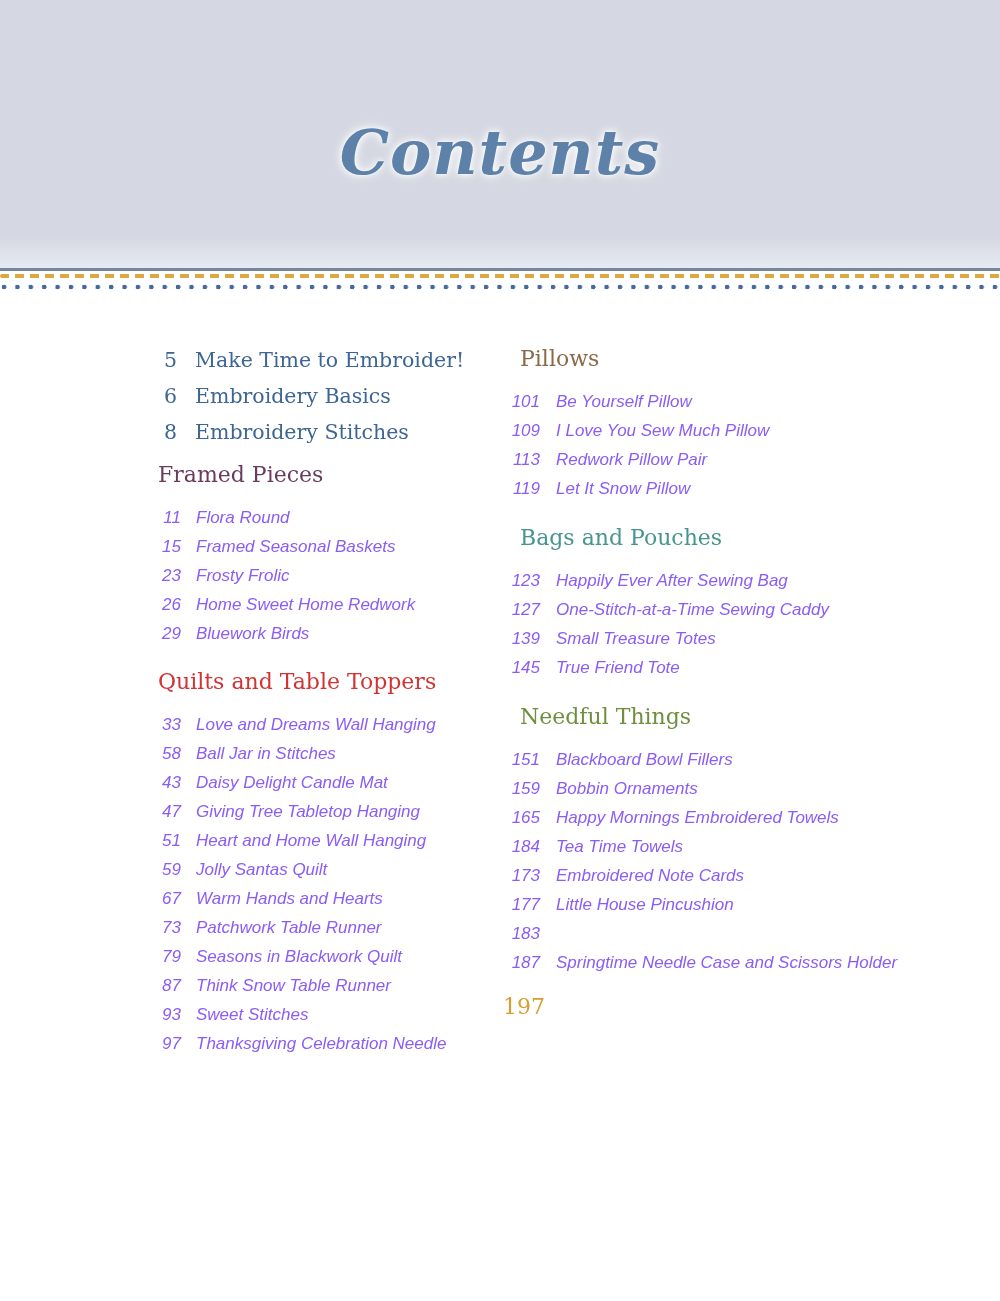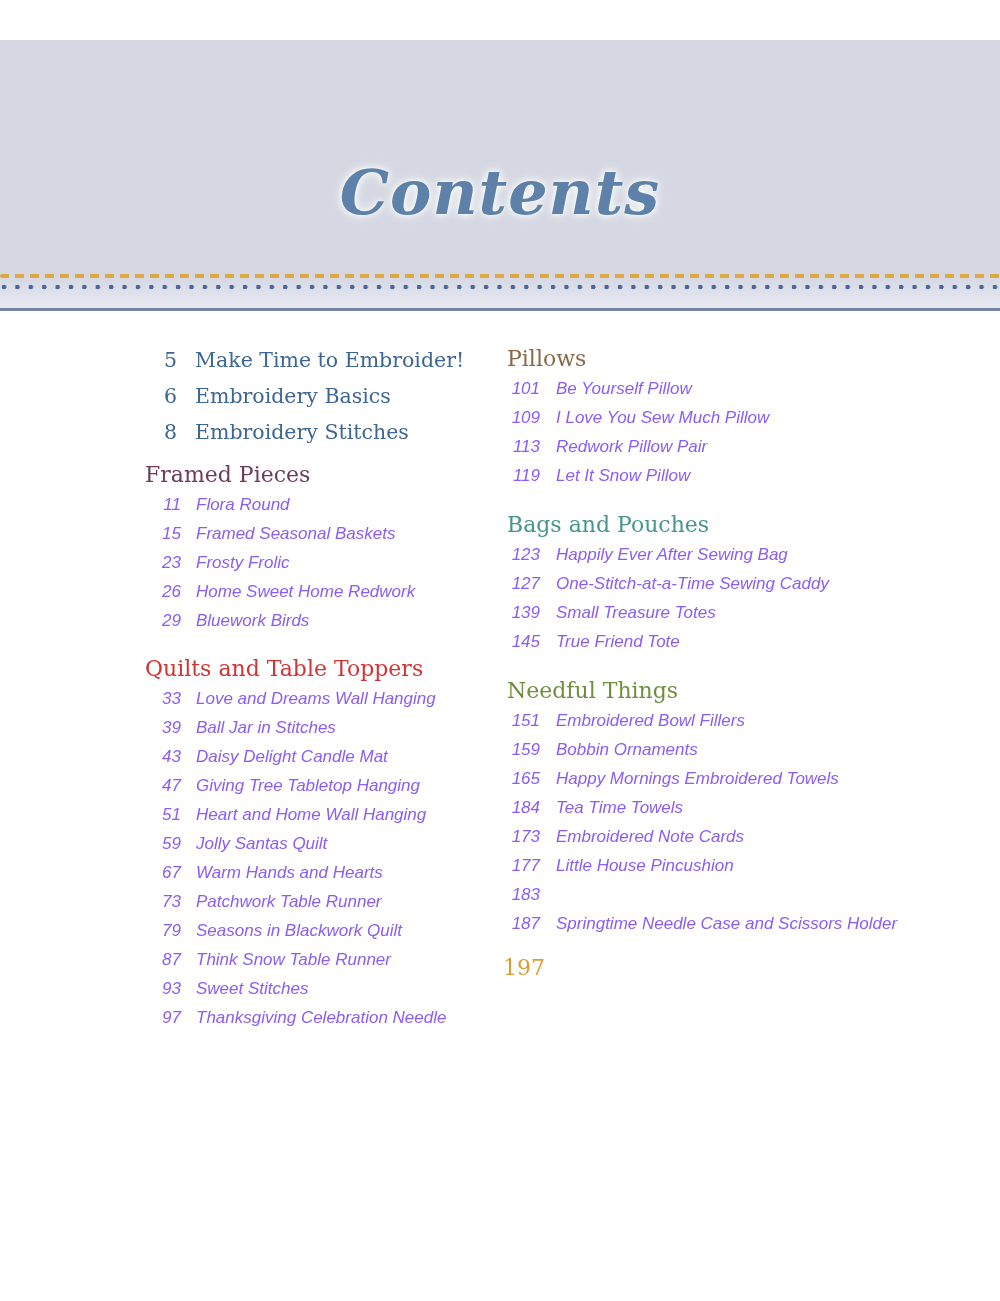--- a/index.html
+++ b/index.html
@@ -9,21 +9,20 @@
     font-family: "Liberation Sans", sans-serif;
     overflow: hidden;
   }
   .page { position: relative; width: 1000px; height: 1301px; }
 
   
   .header {
     position: absolute; top: 0; left: 0; width: 1000px; height: 268px;
     background: linear-gradient(to bottom, #d5d8e2 0%, #d5d8e2 88%, #e7eaf1 100%);
     border-bottom: 3px solid #76869e;
-    margin-top: 40px;
   }
   .title {
     margin: 0; padding-top: 116px;
     text-align: center;
     font-family: "DejaVu Serif", serif;
     font-style: italic; font-weight: bold;
     font-size: 62px; letter-spacing: 1px;
     color: #5d81a8;
     text-shadow: 0 0 2px #ffffff, 0 0 7px rgba(255,255,255,0.95), 0 0 12px rgba(255,255,255,0.8);
   }
@@ -51,21 +50,21 @@
   
   .intro-row {
     font-family: "DejaVu Serif", serif;
     font-size: 20.5px; line-height: 36px; color: #3d6694;
   }
   .intro-row .num { width: 32px; text-align: right; flex: none; }
   .intro-row .label { margin-left: 18px; }
 
   
   .heading {
-    margin: 0; font-weight: normal;
+    margin: 13px; font-weight: normal;
     font-family: "DejaVu Serif", serif;
     font-size: 22px; line-height: 30px;
   }
   .col-left .sec-0 .heading { margin-top: 10px; }
   .col-left .sec-1 .heading { margin-top: 19px; }
   .col-right .sec-0 .heading { margin-top: 0; }
   .col-right .sec-1 .heading { margin-top: 20px; }
   .col-right .sec-2 .heading { margin-top: 20px; }
   .col-right .heading { padding-left: 4px; }
 
@@ -136,21 +135,21 @@
       </div>
     </section>
 
     <section class="sec-1">
       <h2 class="heading" style="color: rgb(207, 53, 52);">Quilts and Table Toppers</h2>
       <div class="row entry-row">
         <span class="num">33</span>
         <span class="label">Love and Dreams Wall Hanging</span>
       </div>
       <div class="row entry-row">
-        <span class="num">39</span>
+        <span class="num">58</span>
         <span class="label">Ball Jar in Stitches</span>
       </div>
       <div class="row entry-row">
         <span class="num">43</span>
         <span class="label">Daisy Delight Candle Mat</span>
       </div>
       <div class="row entry-row">
         <span class="num">47</span>
         <span class="label">Giving Tree Tabletop Hanging</span>
       </div>
@@ -228,21 +227,21 @@
       <div class="row entry-row">
         <span class="num">145</span>
         <span class="label">True Friend Tote</span>
       </div>
     </section>
 
     <section class="sec-2">
       <h2 class="heading" style="color: rgb(111, 143, 63);">Needful Things</h2>
       <div class="row entry-row">
         <span class="num">151</span>
-        <span class="label">Embroidered Bowl Fillers</span>
+        <span class="label">Blackboard Bowl Fillers</span>
       </div>
       <div class="row entry-row">
         <span class="num">159</span>
         <span class="label">Bobbin Ornaments</span>
       </div>
       <div class="row entry-row">
         <span class="num">165</span>
         <span class="label">Happy Mornings Embroidered Towels</span>
       </div>
       <div class="row entry-row">

